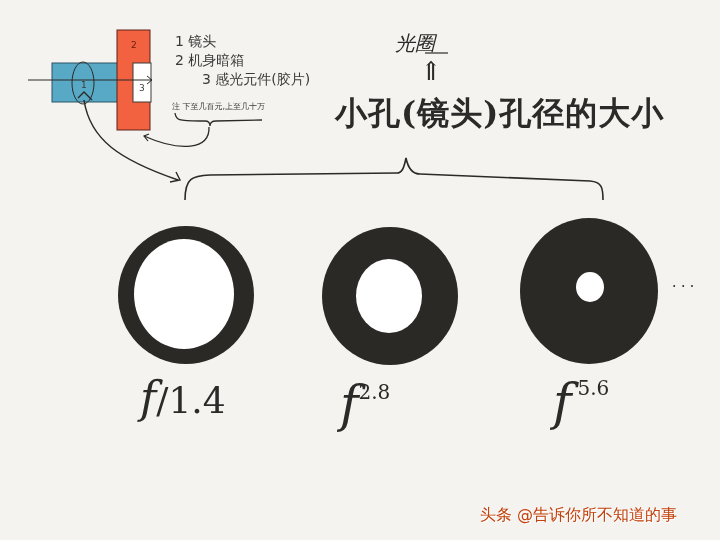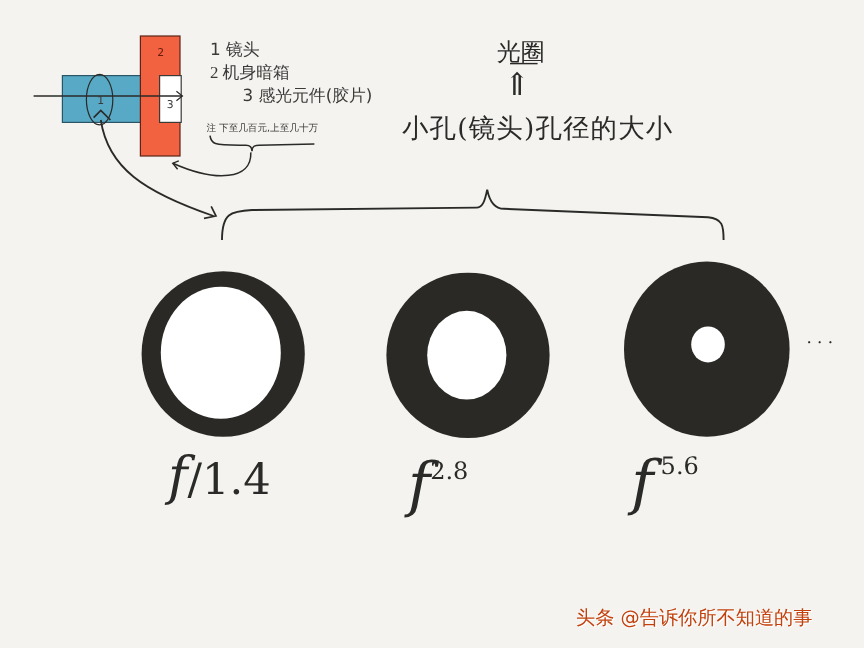--- a/index.html
+++ b/index.html
@@ -40,27 +40,27 @@
   <path d="M185,200 C185,178 192,176 210,175 L397,173 C402,173 404,168 406,158 C408,168 412,174 420,174 L590,181 C602,182 603,188 603,200" fill="none" stroke="#2a2a28" stroke-width="1.6"></path>
 
   <line x1="425" y1="53" x2="448" y2="53" stroke="#2a2a28" stroke-width="1.2"></line>
 </svg>
 
 <div class="abs note" style="left:81px;top:80px;font-size:9px;">1</div>
 <div class="abs note" style="left:131px;top:40px;font-size:9px;color:#6a1c0c;">2</div>
 <div class="abs note" style="left:139px;top:83px;font-size:9px;">3</div>
 
 <div class="abs note" style="left:175px;top:33px;">1 镜头</div>
-<div class="abs note" style="left:175px;top:52px;font-family:Liberation Serif, serif;">2 机身暗箱</div>
+<div class="abs note" style="left:175px;top:52px;">2 机身暗箱</div>
 <div class="abs note" style="left:175px;top:71px;margin-left:27px;">3 感光元件(胶片)</div>
 <div class="abs note" style="left:172px;top:101px;font-size:8px;text-align:right;">注 下至几百元,上至几十万</div>
 
-<div class="abs hand" style="left:414px;top:30px;font-size:20px;">光圈</div>
+<div class="abs hand" style="left:395px;top:30px;font-size:20px;font-style:italic;">光圈</div>
 <div class="abs hand" style="left:420px;top:58px;font-size:26px;line-height:26px;">⇑</div>
-<div class="abs hand" style="left:335px;top:92px;font-size:22px;letter-spacing:1px;">小孔(镜头)孔径的大小</div>
+<div class="abs hand" style="left:335px;top:92px;font-size:32px;letter-spacing:1px;font-weight:bold;">小孔(镜头)孔径的大小</div>
 
 <div class="abs" style="left:116px;top:225px;width:140px;height:140px;">
   <svg width="140" height="140">
     <ellipse cx="70" cy="70" rx="68" ry="69" fill="#2a2926"></ellipse>
     <ellipse cx="68" cy="69" rx="50" ry="55" fill="#ffffff"></ellipse>
   </svg>
 </div>
 <div class="abs" style="left:320px;top:227px;width:140px;height:140px;">
   <svg width="140" height="140">
     <ellipse cx="70" cy="69" rx="68" ry="69" fill="#2a2926"></ellipse>
@@ -74,17 +74,17 @@
   </svg>
 </div>
 <div class="abs hand" style="left:672px;top:278px;font-size:14px;">· · ·</div>
 
 <div class="abs" style="left:140px;top:372px;">
   <span class="hand" style="font-size:44px;font-style:italic;">f</span><span class="hand" style="font-size:36px;">/1.4</span>
 </div>
 <div class="abs" style="left:340px;top:375px;">
   <span class="hand" style="font-size:50px;font-style:italic;">f</span><span class="hand" style="font-size:20px;vertical-align:22px;">2.8</span>
 </div>
-<div class="abs" style="left:526px;top:373px;">
+<div class="abs" style="left:553px;top:373px;">
   <span class="hand" style="font-size:50px;font-style:italic;">f</span><span class="hand" style="font-size:20px;vertical-align:24px;margin-left:6px;">5.6</span>
 </div>
 
 <div class="watermark">头条 @告诉你所不知道的事</div>
 
 </body></html>

